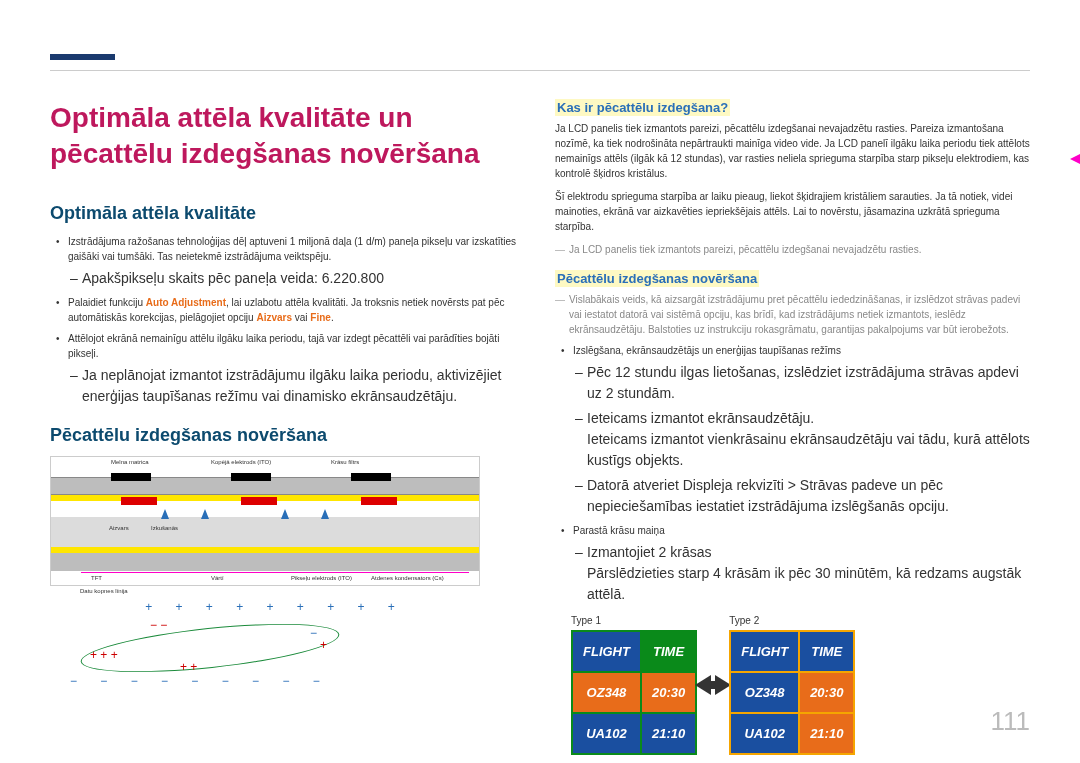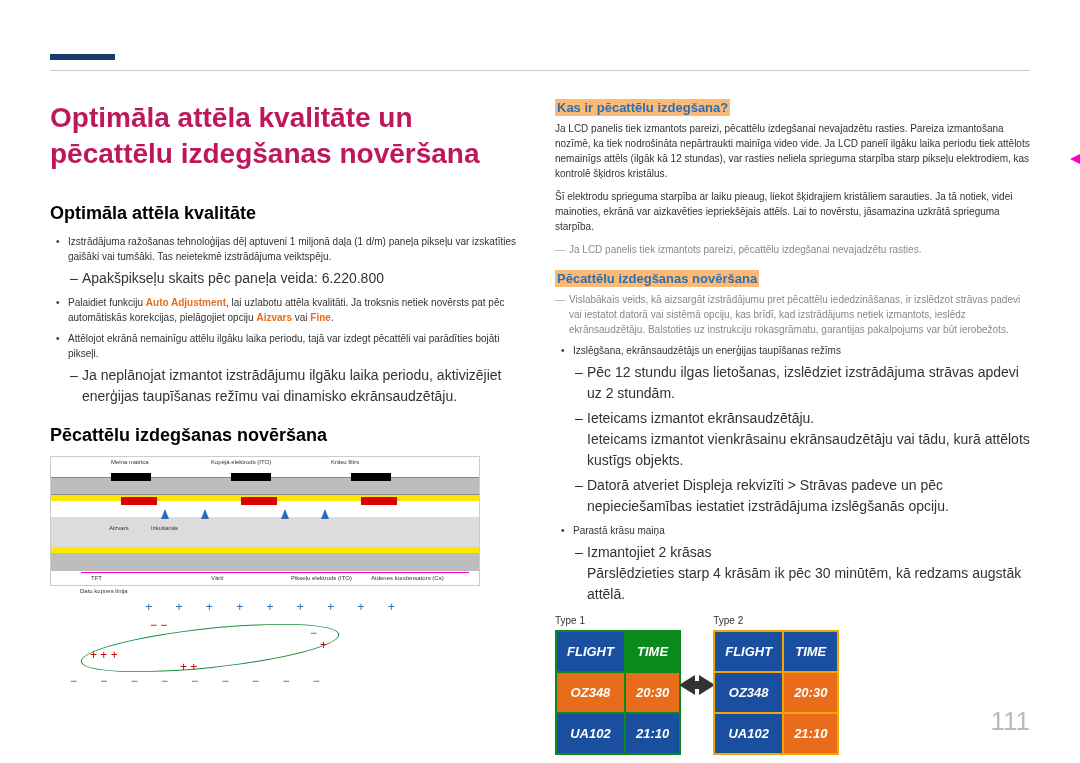--- a/index.html
+++ b/index.html
@@ -39,21 +39,21 @@
   }
   h1.main-title {
     font-size: 28px;
     color: #be185d;
     font-weight: 600;
     line-height: 1.3;
     margin-bottom: 30px;
   }
   h2.section-title {
     font-size: 18px;
-    color: #000000;
+    color: #0c4a6e;
     font-weight: 600;
     margin: 8px 0 10px 0;
   }
   h3.sub-title-blue {
     font-size: 13px;
     color: #2a6fb8;
     font-weight: 700;
     margin-bottom: 6px;
   }
   ul.bullet { list-style: none; padding-left: 18px; }
@@ -65,21 +65,21 @@
   .grey-note {
     font-size: 10px;
     color: #888;
     line-height: 1.5;
     padding-left: 14px;
     position: relative;
     margin-bottom: 6px;
   }
   .grey-note::before { content:"―"; position:absolute; left:0; color:#aaa;}
   .orange { color: #e86c1a; font-weight: 600; }
-  .hl-yellow { background: #fdba74; padding: 1px 2px; }
+  .hl-yellow { background: #fef9c3; padding: 1px 2px; }
 
   .diagram-box {
     width: 430px;
     margin-top: 10px;
     font-size: 6px;
   }
   .cross-section {
     position: relative;
     width: 100%;
     height: 130px;
@@ -101,21 +101,21 @@
   .au1{left:110px;} .au2{left:150px;} .au3{left:230px;} .au4{left:270px;}
   .pink-line{position:absolute;left:30px; right:10px; top:115px; height:1px; background:#ff00c8;}
   .pink-arrow{position:absolute;right:0;top:154px;width:0;height:0;border-top:5px solid transparent;border-bottom:5px solid transparent;border-right:10px solid #ff00c8;}
 
   .plus-row{color:#2a6fb8; font-size:12px; letter-spacing:10px; text-align:center; margin:8px 0 0 20px;}
   .ellipse-area{position:relative;height:70px;width:380px;margin-top:4px;}
   .ellipse{position:absolute;left:30px;top:10px;width:260px;height:40px;border:1px solid #1a8a3a;border-radius:50%;transform:rotate(-6deg);}
   .minus-row{position:absolute;bottom:0;left:20px;color:#2a6fb8;font-size:12px;letter-spacing:10px;}
   .pm{position:absolute;color:#cc0000;font-size:12px;}
 
-  .flight-area { display:flex; align-items:center; margin-top:10px; font-size:10px;}
+  .flight-area { display:flex; align-items:center; margin-top:10px; font-size:10px;margin-left:16px;}
   .flight-block .type-label{ font-size:10px; margin-bottom:4px; text-align:left;}
   .flight-table{ border-collapse:collapse;}
   .flight-table td{ padding:12px 10px; font-weight:700; font-size:13px; color:#fff; text-align:center; font-style:italic; border:2px solid;}
   .t1 td{border-color:#0a8a1a;}
   .t2 td{border-color:#f5a500;}
   .row-oz td{background:#e86c1a;}
   .row-ua td{background:#1a4fa0;}
   .header-row td:first-child{background:#1a4fa0;}
   .header-row td:last-child{background:#0a8a1a;font-style:italic;}
   .t2 .header-row td:last-child{background:#f5a500;color:#fff;}

